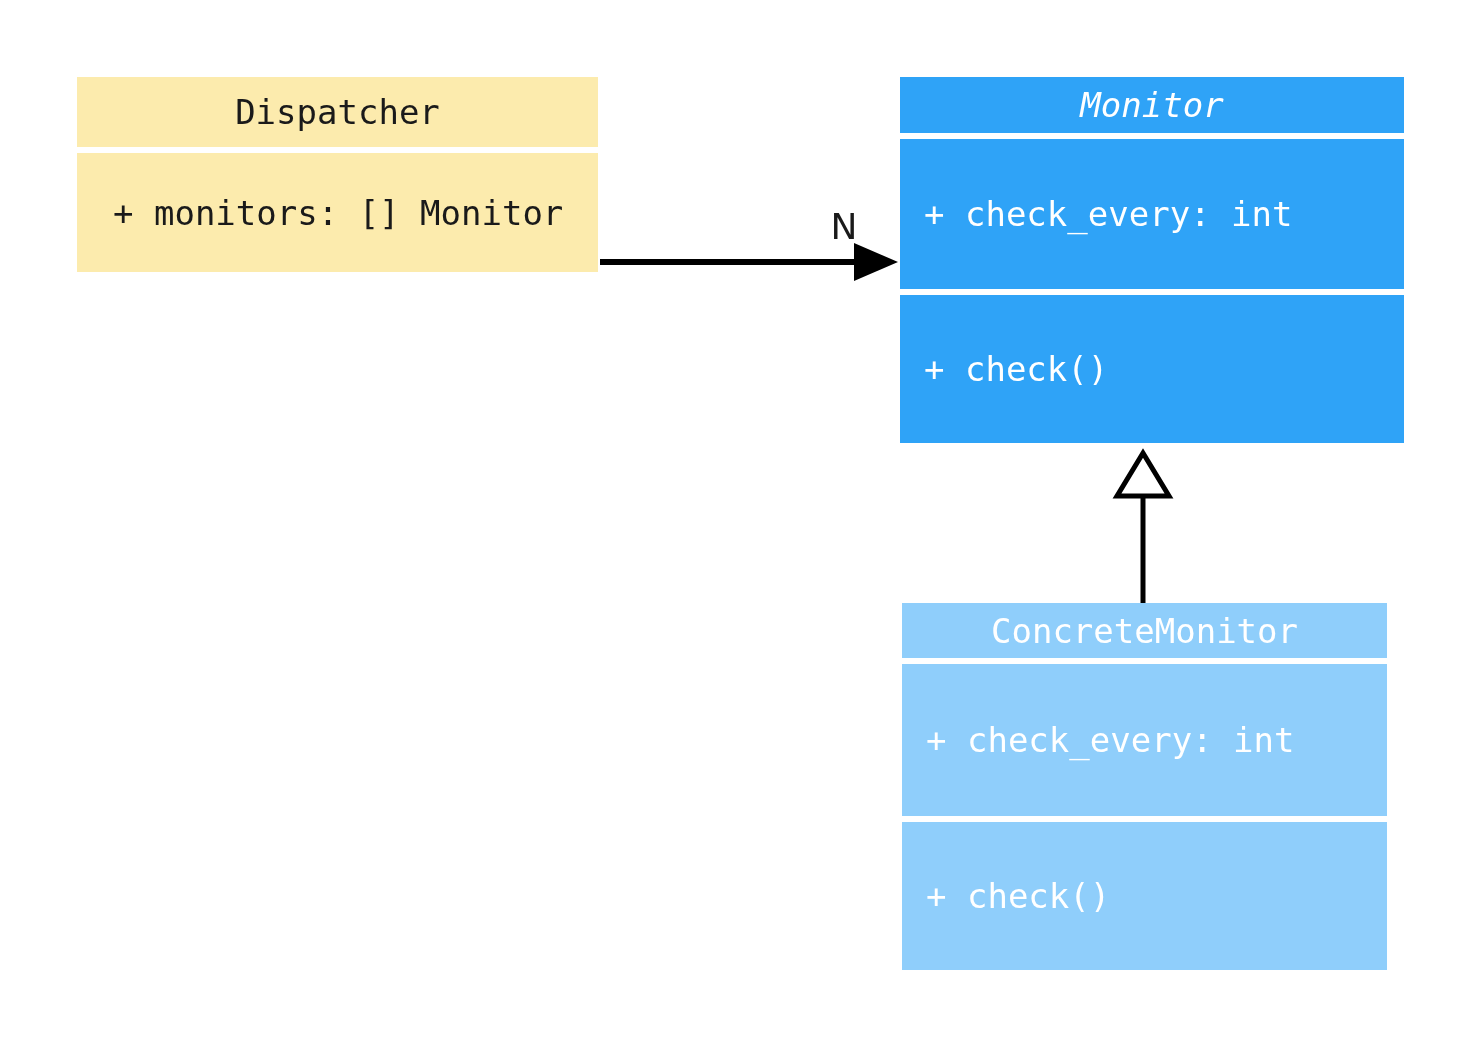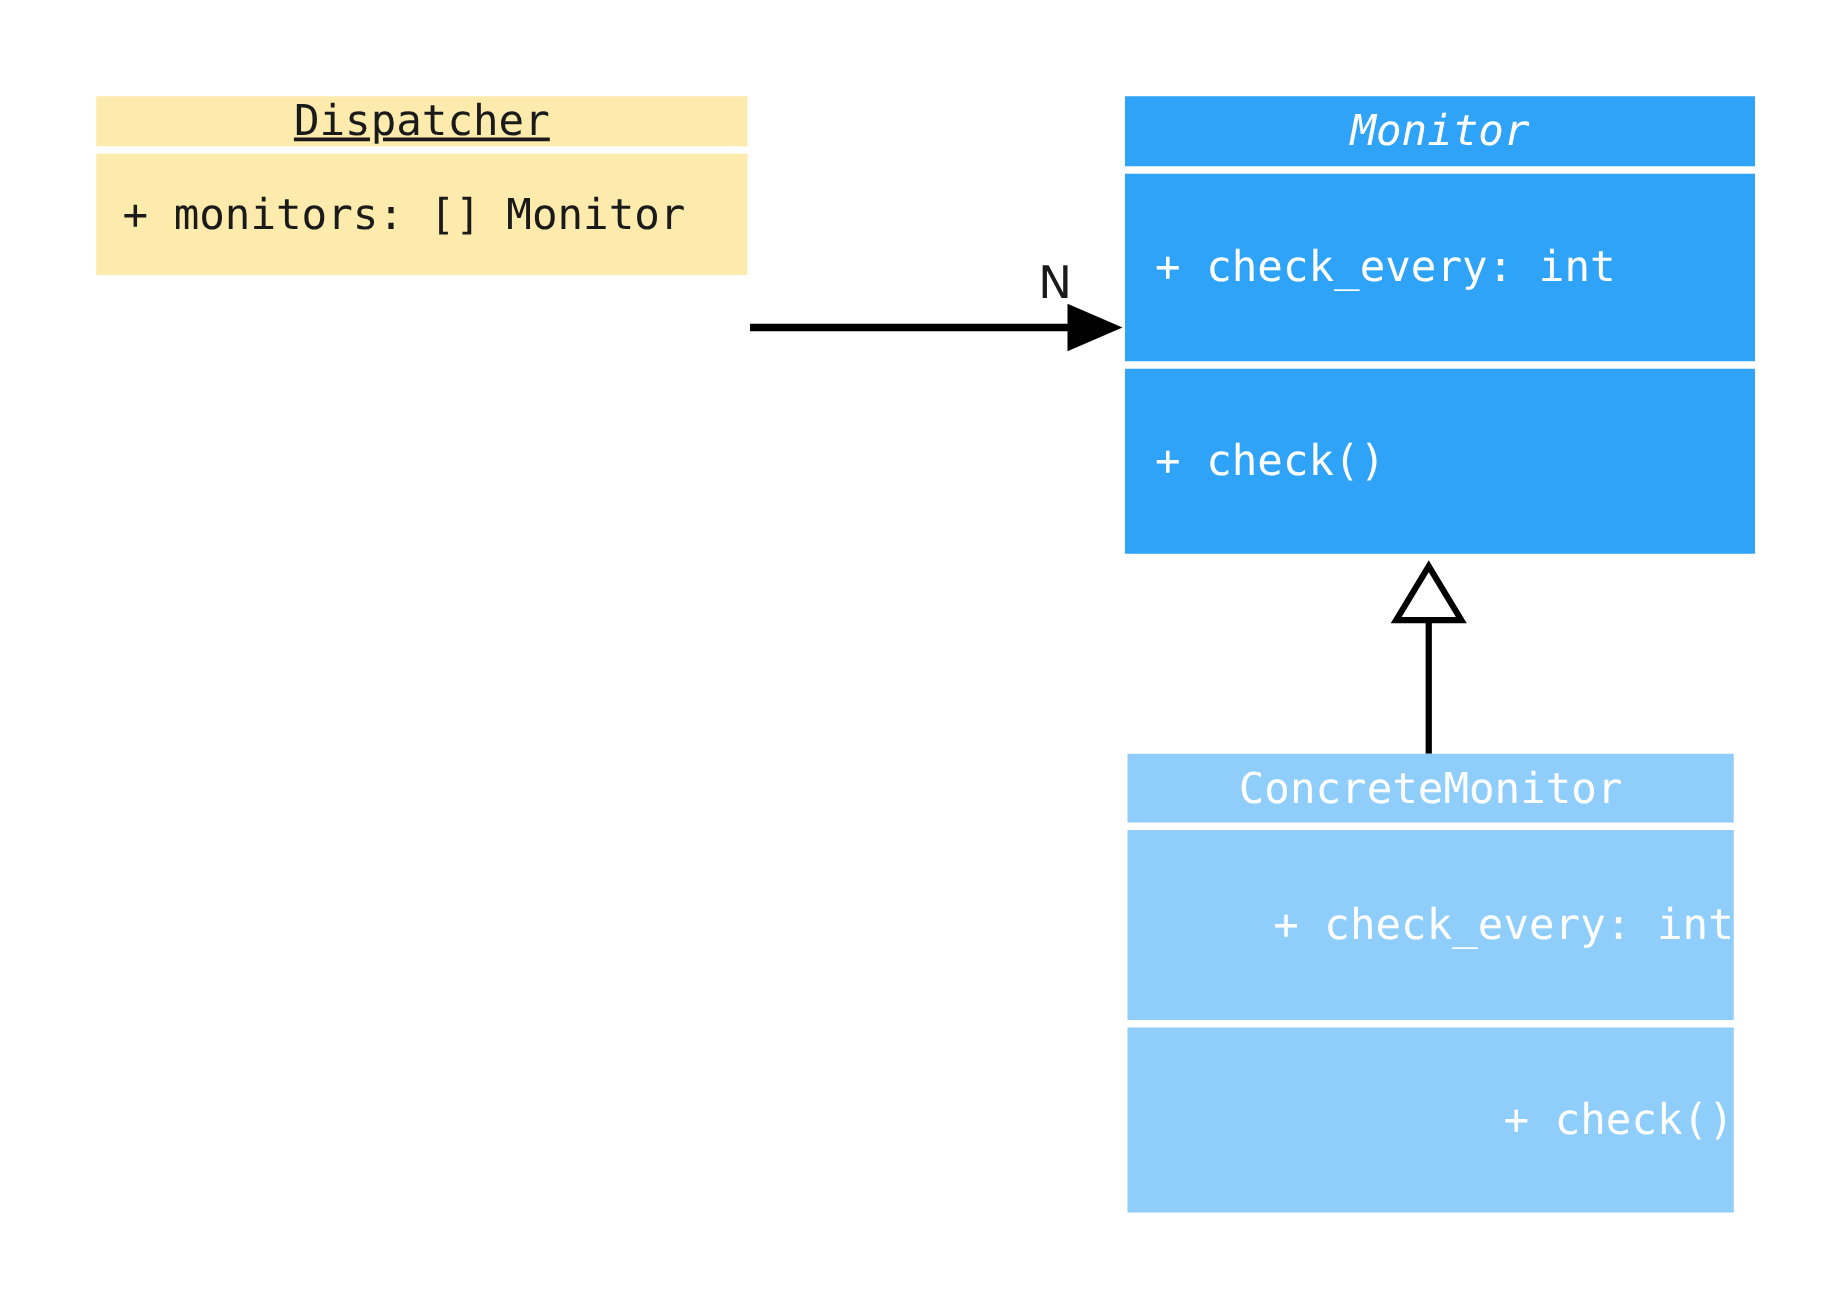--- a/index.html
+++ b/index.html
@@ -34,35 +34,35 @@
   .sec.attrs, .sec.methods {
     display: flex;
     flex-direction: column;
     justify-content: center;
   }
   .member { line-height: 34px; white-space: pre; }
 
   
   .dispatcher { left: 77px; top: 77px; width: 521px; height: 366px; color: #1a1a1a; }
   .dispatcher .sec { background: #fcebad; }
-  .dispatcher .title   { height: 40px; text-decoration: underline; }
-  .dispatcher .attrs   { height: 97px; padding-left: 21px; }
+  .dispatcher .title   { height: 70px; }
+  .dispatcher .attrs   { height: 119px; padding-left: 36px; }
   .dispatcher .methods { height: 179px; padding-left: 20px; }
 
   
   .monitor { left: 900px; top: 77px; width: 504px; height: 366px; color: #ffffff; }
   .monitor .sec { background: #2fa3f7; }
   .monitor .title   { height: 56px; }
   .monitor .attrs   { height: 150px; padding-left: 24px; }
   .monitor .methods { height: 148px; padding-left: 24px; }
   .monitor .cls-name { font-style: italic; }
 
   
   .concrete { left: 902px; top: 603px; width: 485px; height: 367px; color: #ffffff; }
-  .concrete .sec { background: #8fcefb; text-align: right; }
+  .concrete .sec { background: #8fcefb; }
   .concrete .title   { height: 55px; }
   .concrete .attrs   { height: 152px; padding-left: 24px; }
   .concrete .methods { height: 148px; padding-left: 24px; }
 
   
   .label-n {
     position: absolute;
     left: 818px;
     top: 206px;
     width: 52px;

